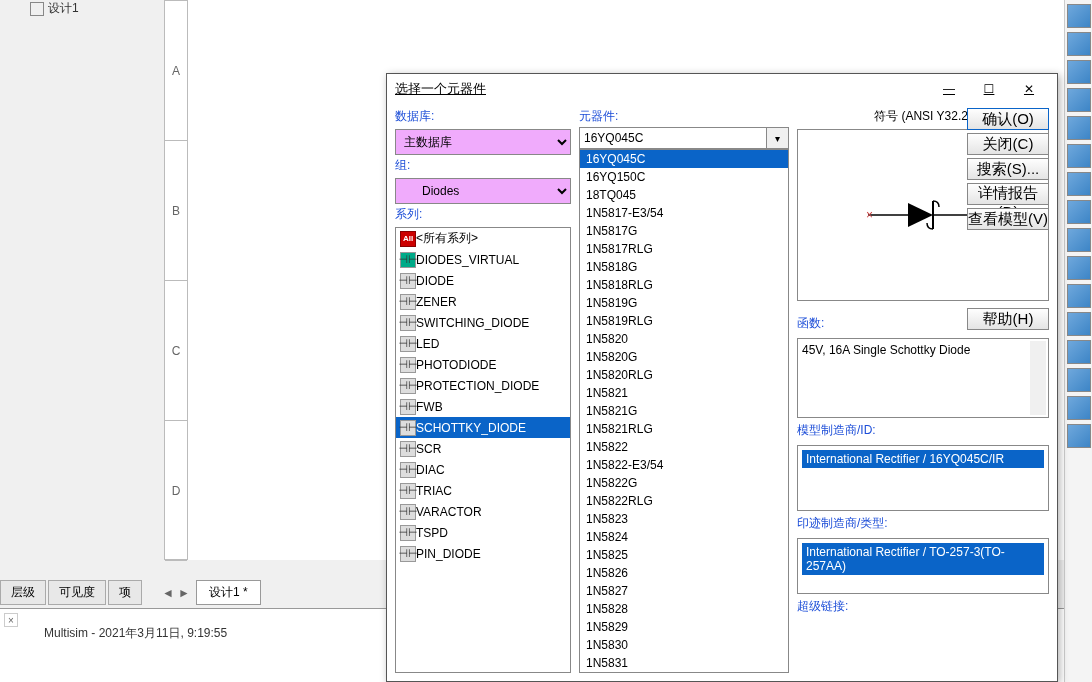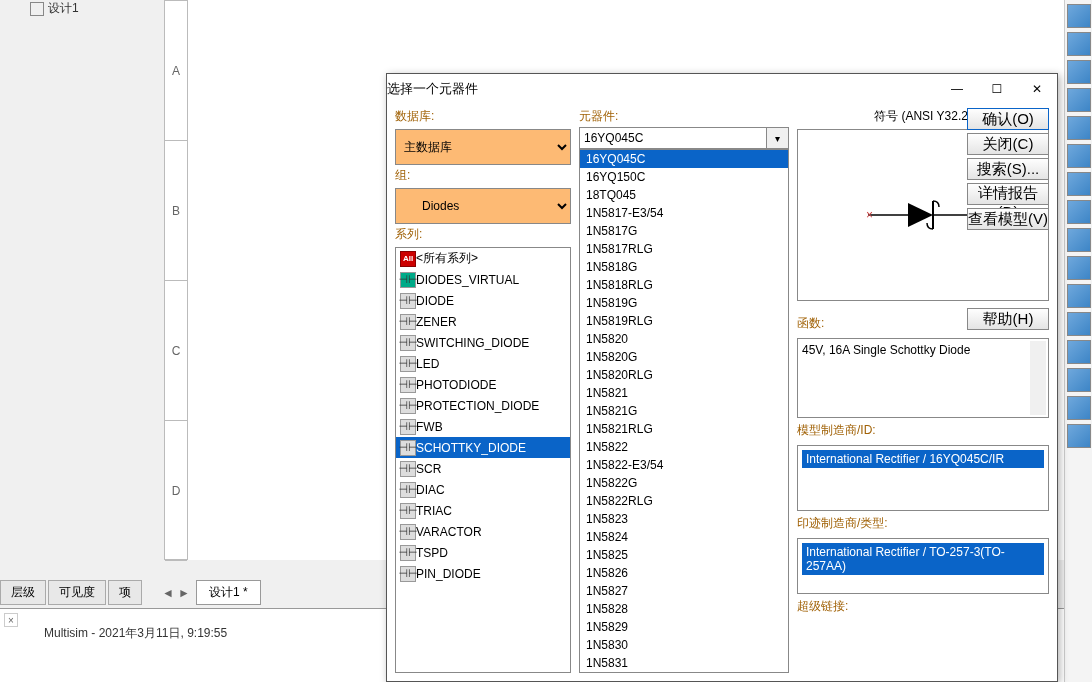--- a/index.html
+++ b/index.html
@@ -24,32 +24,32 @@
 .status-area { position: absolute; left: 0; top: 608px; width: 1092px; height: 74px; background: #fff; border-top: 1px solid #999; }
 .status-close { position: absolute; left: 4px; top: 4px; width: 14px; height: 14px; display:flex; align-items:center; justify-content:center; font-size: 10px; color:#666; border:1px solid #ccc; }
 .status-text { position: absolute; left: 44px; top: 16px; color: #333; }
 
 
 .rtool { position: absolute; right: 0; top: 0; width: 28px; height: 682px; background: #f4f4f4; border-left: 1px solid #ccc; }
 .rtool .t { width: 24px; height: 24px; margin: 4px 2px; background: linear-gradient(135deg,#6fa8dc,#3d85c6); border: 1px solid #888; }
 
 
 .dialog { position: absolute; left: 386px; top: 73px; width: 672px; height: 609px; background: #fff; border: 1px solid #555; box-shadow: 2px 2px 8px rgba(0,0,0,0.3); display: flex; flex-direction: column; }
-.titlebar { height: 30px; display: flex; align-items: center; padding: 0 0; }
+.titlebar { height: 30px; display: flex; align-items: center; padding: 0 8px; text-decoration: underline; }
 .titlebar .title { flex: 1; font-size: 13px; }
 .titlebar .winbtn { width: 40px; height: 28px; display: flex; align-items: center; justify-content: center; cursor: pointer; }
 
 .dialog-body { flex: 1; display: flex; padding: 4px 8px 8px 8px; gap: 8px; overflow: hidden; }
 
 .col-left { width: 176px; display: flex; flex-direction: column; gap: 2px; }
 .col-mid { width: 210px; display: flex; flex-direction: column; }
 .col-right { flex: 1; display: flex; flex-direction: column; gap: 4px; position: relative; }
 
-.lbl { color: #a16207; margin-bottom: 2px; }
-select.combo { width: 100%; height: 36px; border: 1px solid #888; background: #fdba74; padding: 0 4px; }
+.lbl { color: #1d4ed8; margin-bottom: 2px; }
+select.combo { width: 100%; height: 26px; border: 1px solid #888; background: #f0abfc; padding: 0 4px; }
 .combo-wrap { display: flex; }
 .combo-wrap select { flex: 1; }
 .combo-btn { width: 22px; height: 22px; border: 1px solid #888; border-left: none; background: #f0f0f0; display:flex; align-items:center; justify-content:center; font-size:10px; cursor:pointer;}
 
 .series-list { flex: 1; border: 1px solid #888; background: #fff; overflow-y: auto; }
 .series-item { display: flex; align-items: center; height: 21px; padding: 0 4px; cursor: pointer; }
 .series-item.selected { background: #0a64c8; color: #fff; }
 .series-icon { width: 16px; height: 16px; display: inline-flex; align-items: center; justify-content: center; font-size: 11px; background: #ddd; border: 1px solid #999; color:#333; }
 .series-icon.all { background: #c00; color: #fff; border-color:#800; font-size:8px; font-weight:bold; }
 .series-icon.virt { background: #0a8; }

